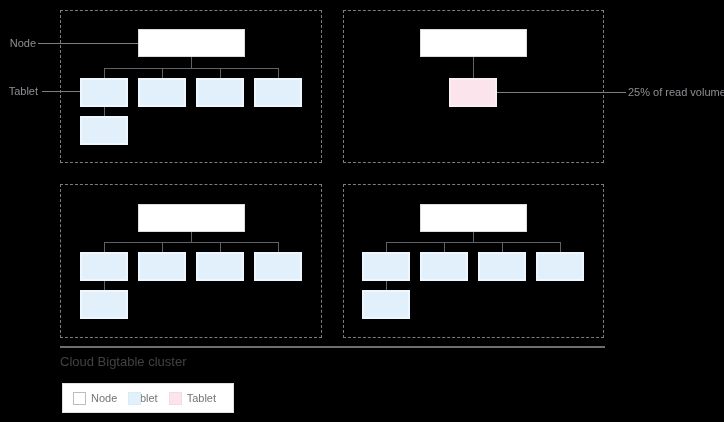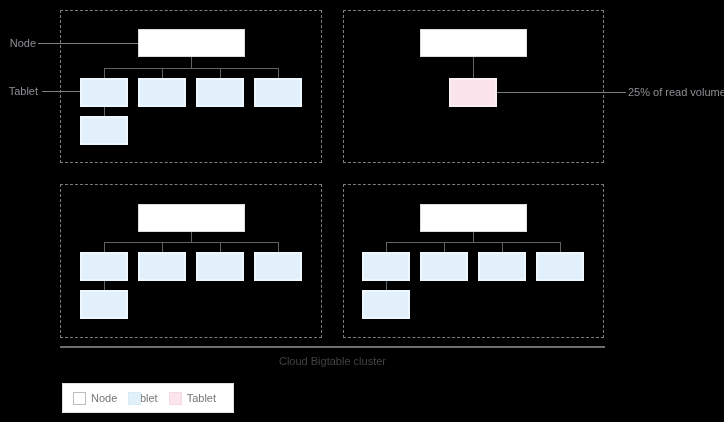--- a/index.html
+++ b/index.html
@@ -18,22 +18,22 @@
   .conn{position:absolute;background:var(--connector,#5f6368);}
   .conn.h{height:1px;}
   .conn.v{width:1px;}
 
   .leader{position:absolute;height:1px;background:var(--leader,#7d7d7d);}
 
   .anno{position:absolute;color:var(--annotation-text,#8c8f93);font-size:11px;line-height:12px;white-space:nowrap;}
   .anno.right{text-align:right;}
 
   .cluster-line{position:absolute;left:60px;top:346px;width:545px;height:2px;background:var(--cluster-line,#6e6e6e);}
-  .cluster-label{position:absolute;left:60px;top:354px;width:545px;text-align:center;
-    color:var(--cluster-text,#424242);font-size:11px;line-height:15px;}
+  .cluster-label{position:absolute;left:60px;top:354px;width:545px;text-align:left;
+    color:var(--cluster-text,#424242);font-size:13px;line-height:15px;}
 
   .legend{position:absolute;left:62px;top:383px;width:172px;height:30px;box-sizing:border-box;
     background:var(--legend-bg,#fff);border:1px solid var(--legend-border,#e0e0e0);
     display:flex;align-items:center;padding:0 0 0 10px;}
   .legend-item{display:flex;align-items:center;margin-right:11px;}
   .legend-swatch{width:13px;height:13px;box-sizing:border-box;margin-right:5px;}
   .legend-swatch.node{background:var(--node-fill,#fff);border:1px solid var(--legend-node-swatch-border,#bdbdbd);}
   .legend-swatch.tablet{background:var(--tablet-fill,#e1f0fa);border:1px solid var(--tablet-swatch-border,#d8ecf8);}
   .legend-swatch.hot{background:var(--hot-tablet-fill,#fce4ec);border:1px solid var(--hot-swatch-border,#f6d9e4);}
   .legend-label{color:var(--legend-text,#757575);font-size:11px;line-height:13px;white-space:nowrap;}

